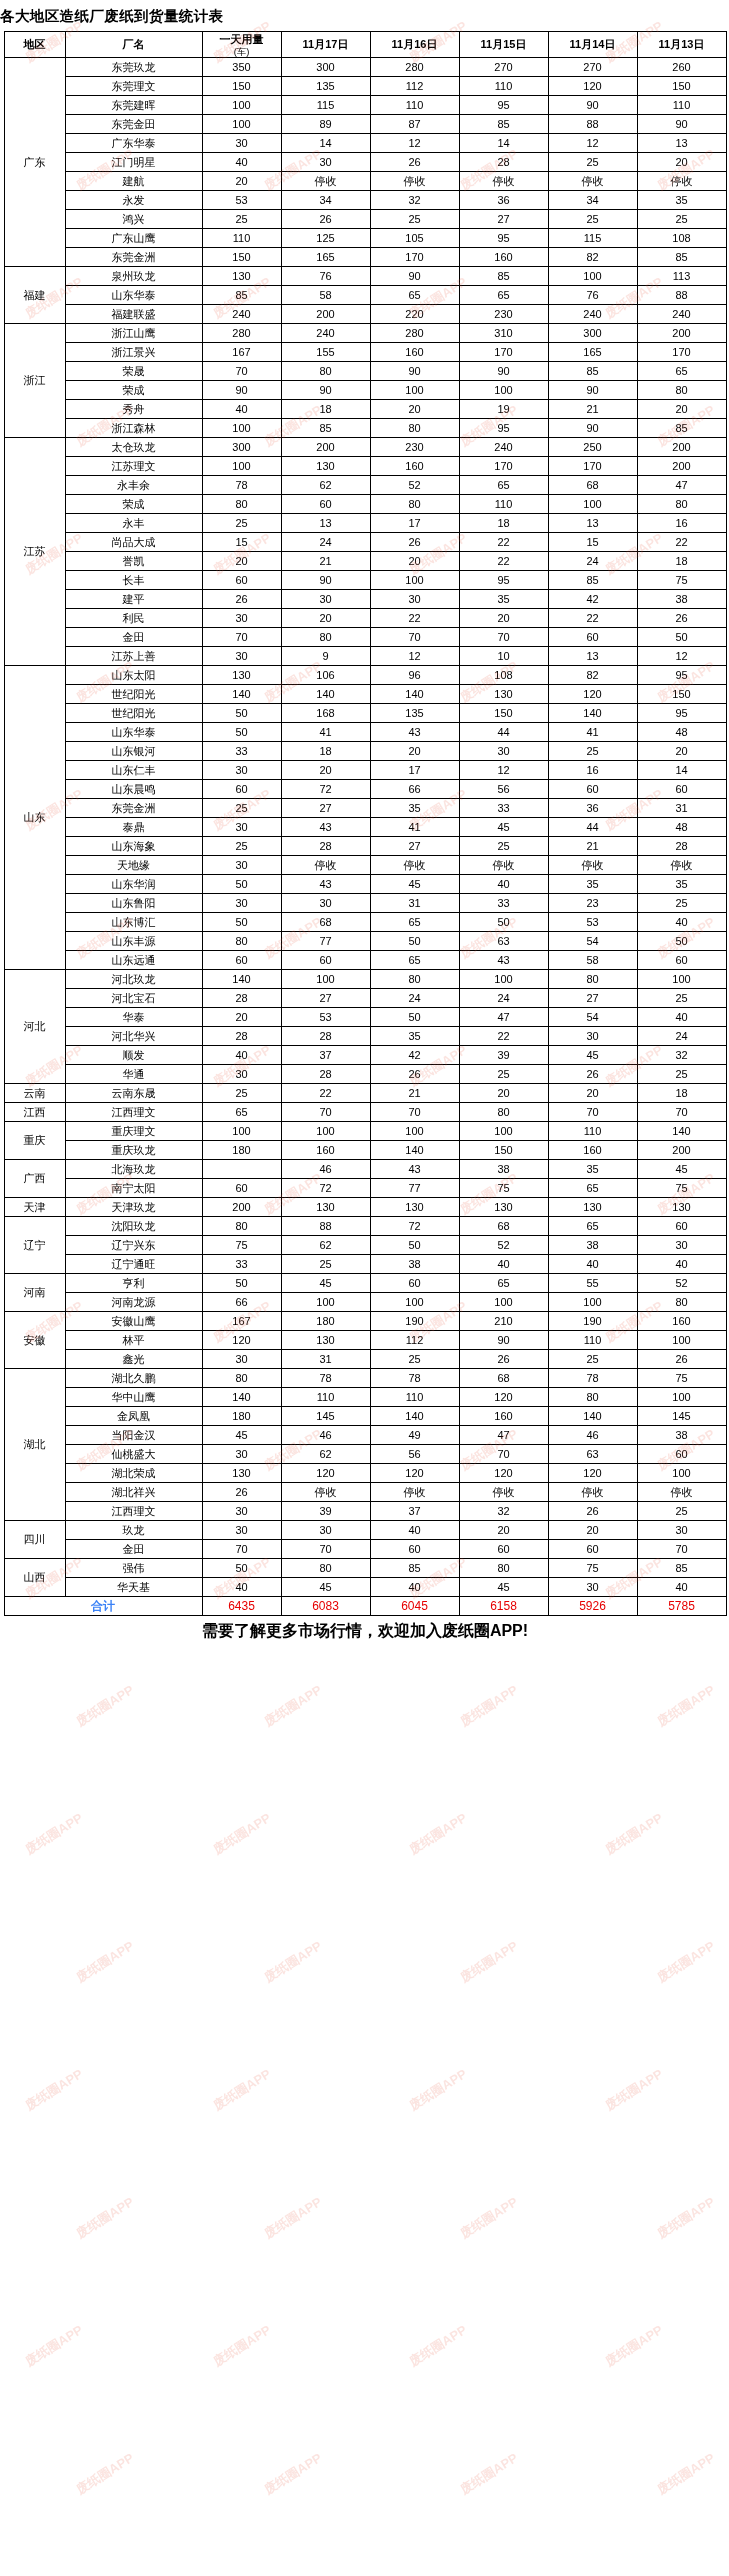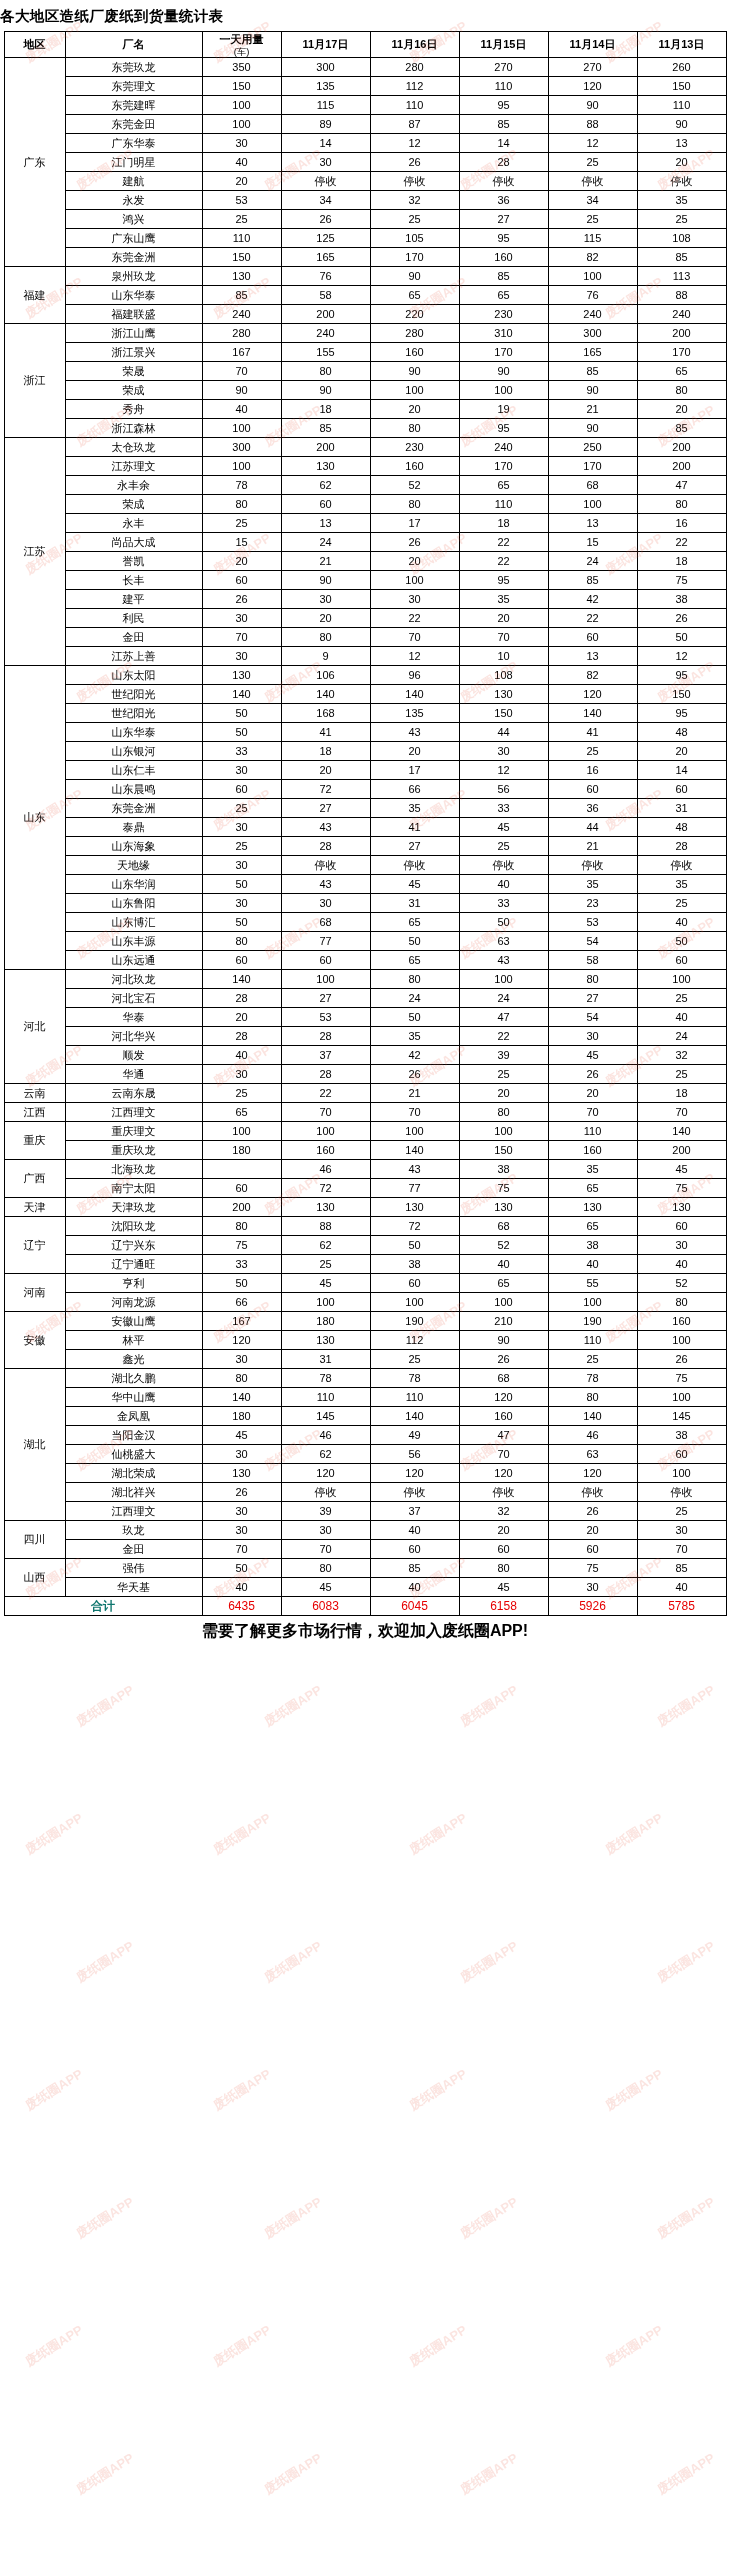--- a/index.html
+++ b/index.html
@@ -845,21 +845,21 @@
         <tr>
           <td class="factory ">华天基</td>
           <td class="">40</td>
           <td class="">45</td>
           <td class="">40</td>
           <td class="">45</td>
           <td class="">30</td>
           <td class="">40</td>
         </tr>
         <tr class="total">
-          <td class="total-label" colspan="2" style="color: #0f766e;">合计</td>
+          <td class="total-label" colspan="2" style="color: #3b82f6;">合计</td>
           <td>6435</td>
           <td>6083</td>
           <td>6045</td>
           <td>6158</td>
           <td>5926</td>
           <td>5785</td>
         </tr>
       </tbody>
   </table>
 

